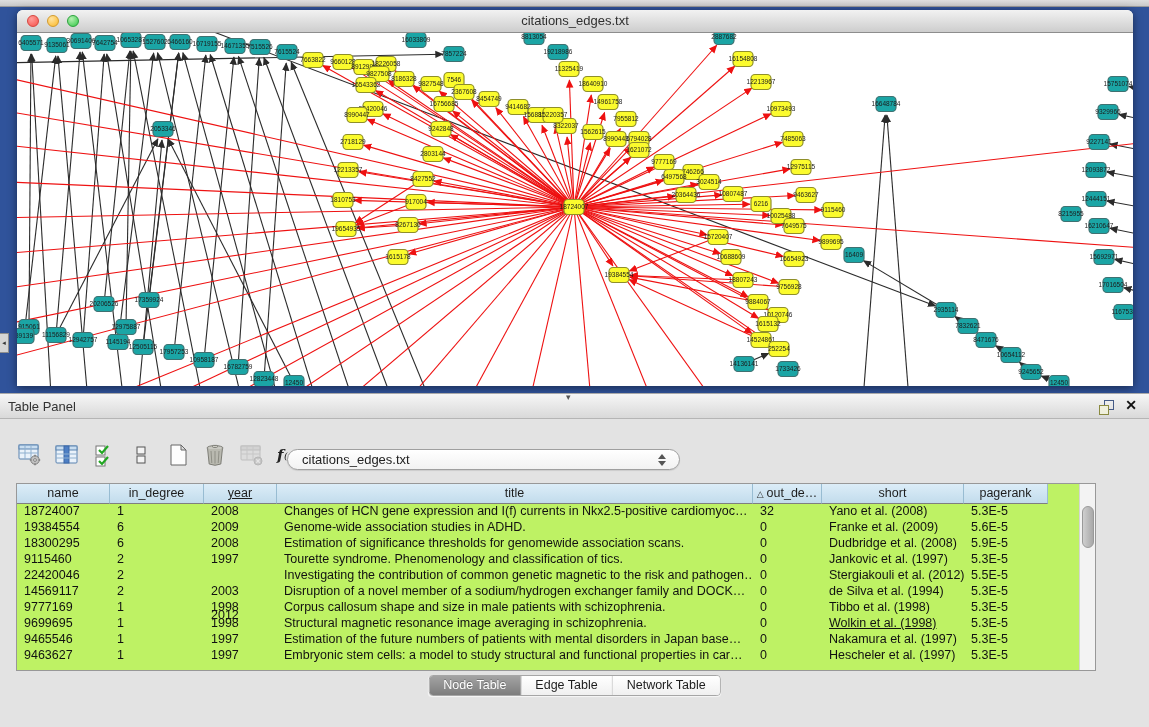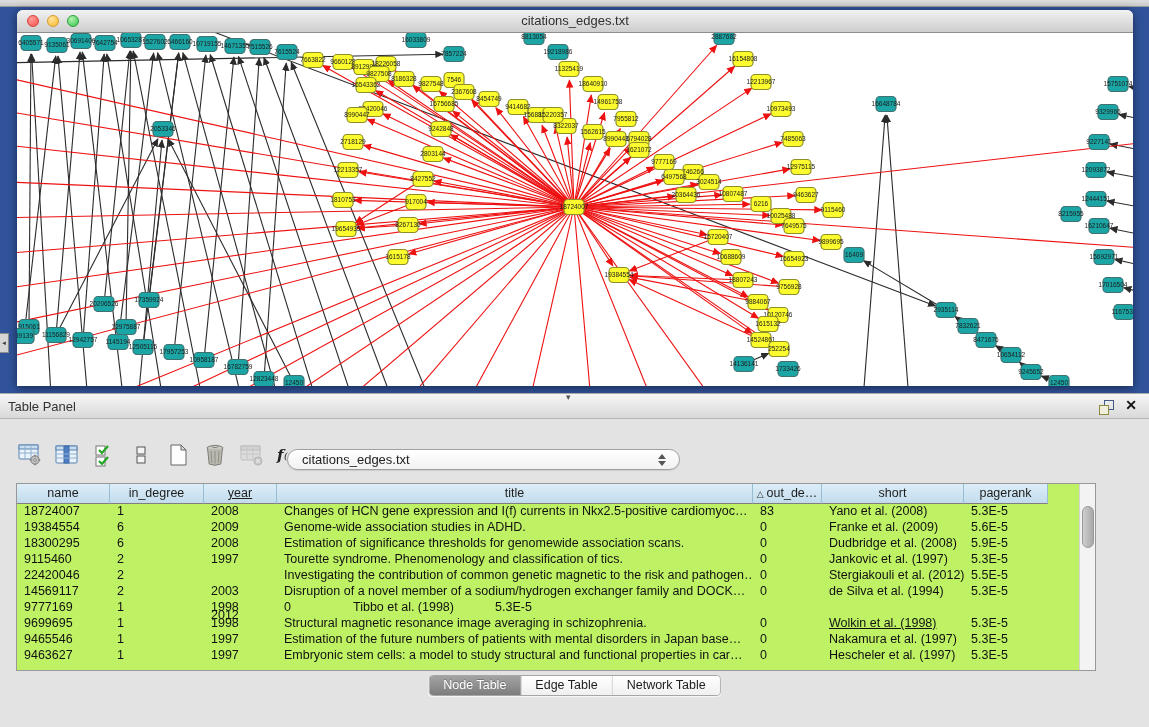--- a/index.html
+++ b/index.html
@@ -816,21 +816,21 @@
           <div class="th" style="width: 69px;"><span class="sg">△</span><span>out_de…</span></div>
           <div class="th" style="width: 142px;"><span>short</span></div>
           <div class="th" style="width: 84px;"><span>pagerank</span></div>
         </div>
       <div class="tbody" id="tbody">
           <div class="tr">
             <div class="td" style="width: 93px;">18724007</div>
             <div class="td" style="width: 94px;">1</div>
             <div class="td" style="width: 73px;">2008</div>
             <div class="td" style="width: 476px;">Changes of HCN gene expression and I(f) currents in Nkx2.5-positive cardiomyoc…</div>
-            <div class="td" style="width: 69px;">83</div>
+            <div class="td" style="width: 69px;">32</div>
             <div class="td" style="width: 142px;">Yano et al. (2008)</div>
             <div class="td" style="width: 84px;">5.3E-5</div>
           </div>
           <div class="tr">
             <div class="td" style="width: 93px;">19384554</div>
             <div class="td" style="width: 94px;">6</div>
             <div class="td" style="width: 73px;">2009</div>
             <div class="td" style="width: 476px;">Genome-wide association studies in ADHD.</div>
             <div class="td" style="width: 69px;">0</div>
             <div class="td" style="width: 142px;">Franke et al. (2009)</div>
@@ -869,20 +869,21 @@
             <div class="td" style="width: 73px;">2003</div>
             <div class="td" style="width: 476px;">Disruption of a novel member of a sodium/hydrogen exchanger family and DOCK…</div>
             <div class="td" style="width: 69px;">0</div>
             <div class="td" style="width: 142px;">de Silva et al. (1994)</div>
             <div class="td" style="width: 84px;">5.3E-5</div>
           </div>
           <div class="tr">
             <div class="td" style="width: 93px;">9777169</div>
             <div class="td" style="width: 94px;">1</div>
             <div class="td" style="width: 73px;">1998</div>
+            <div class="td" style="width: 476px;">Corpus callosum shape and size in male patients with schizophrenia.</div>
             <div class="td" style="width: 69px;">0</div>
             <div class="td" style="width: 142px;">Tibbo et al. (1998)</div>
             <div class="td" style="width: 84px;">5.3E-5</div>
           </div>
           <div class="tr">
             <div class="td" style="width: 93px;">9699695</div>
             <div class="td" style="width: 94px;">1</div>
             <div class="td" style="width: 73px;">1998</div>
             <div class="td" style="width: 476px;">Structural magnetic resonance image averaging in schizophrenia.</div>
             <div class="td" style="width: 69px;">0</div>

